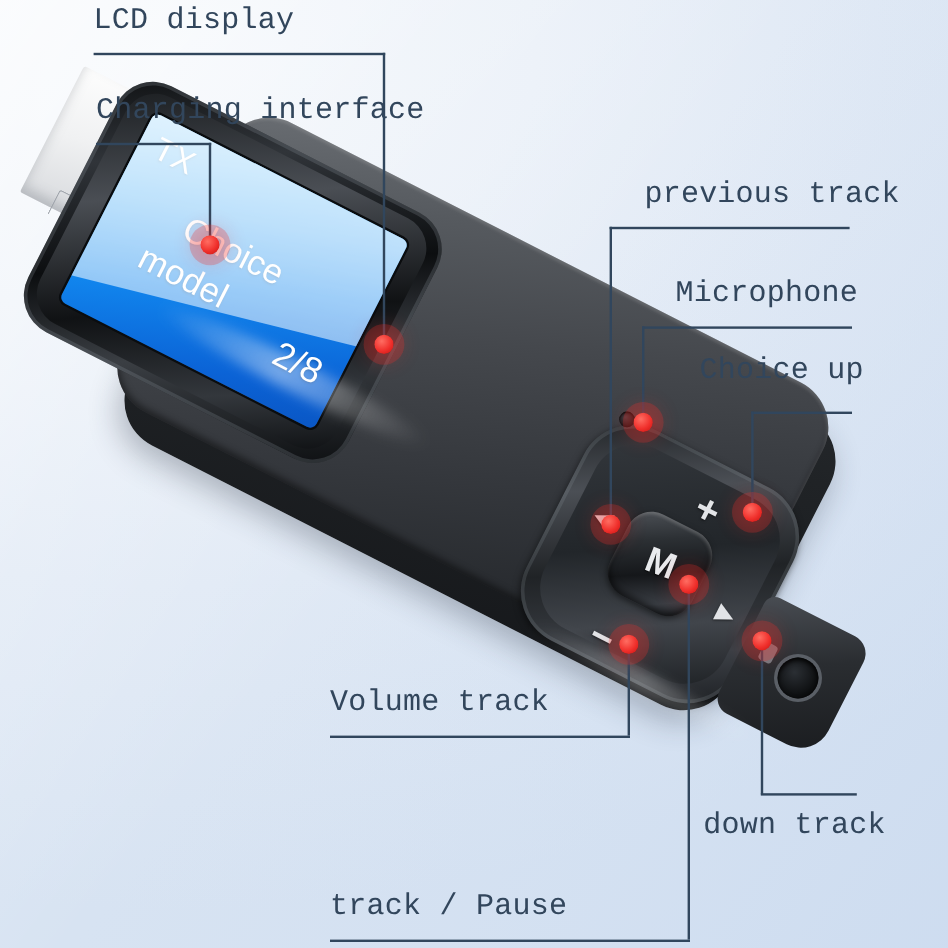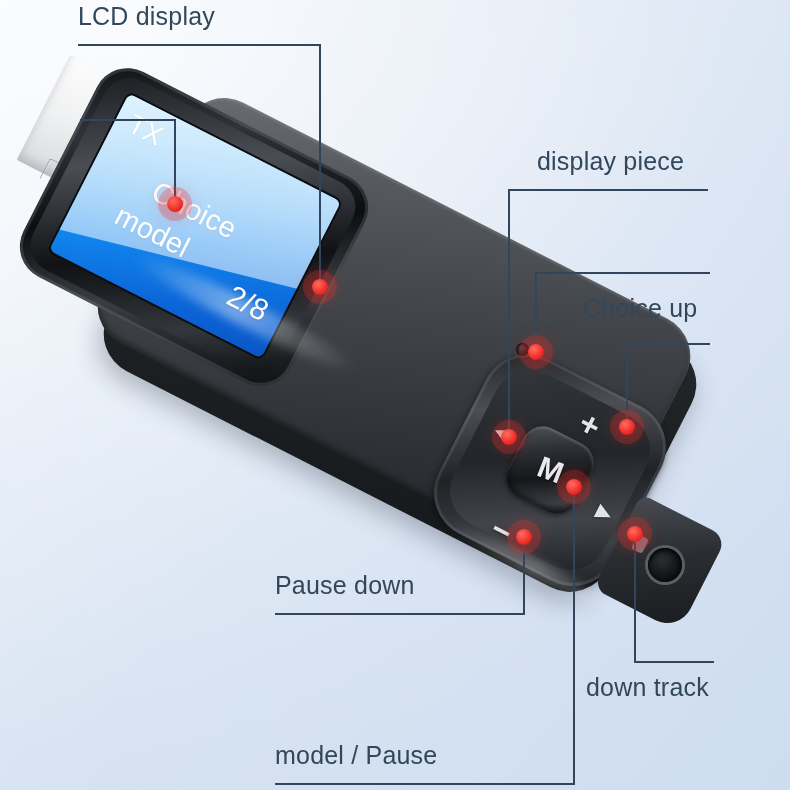--- a/index.html
+++ b/index.html
@@ -18,21 +18,21 @@
   #bg-sheen{
     position:absolute;inset:0;
     background:linear-gradient(128deg, rgba(255,255,255,.75) 0%, rgba(255,255,255,.25) 26%,
                rgba(218,230,245,0) 48%, rgba(205,220,240,.38) 76%, rgba(198,215,238,.55) 100%);
     pointer-events:none;
   }
 
   
   .lbl{
     position:absolute;color:#32465c;font-size:25px;line-height:1.1;
-    white-space:nowrap;letter-spacing:.2px;
+    white-space:nowrap;letter-spacing:.2px;font-family:Liberation Mono, monospace;
   }
   
   .ln{position:absolute;background:#31465d;}
   .ln.h{height:2px;}
   .ln.v{width:2px;}
 
   
   .dot{
     position:absolute;width:16px;height:16px;border-radius:50%;
     background:radial-gradient(circle at 38% 33%, #ff6d62 0%, #f0302c 55%, #c5120f 100%);
@@ -242,46 +242,48 @@
 
     <div class="streak streak-a"></div>
     <div class="streak streak-b"></div>
   </div>
 
   <div class="lbl" style="left:78px;top:3px;">LCD display</div>
   <div class="ln h" style="left:78px;top:44px;width:243px;"></div>
   <div class="ln v" style="left:319px;top:44px;height:243px;"></div>
   <div class="dot" style="left:320px;top:287px;"></div>
 
+  <div class="lbl" style="left:80px;top:78px;">Charging interface</div>
   <div class="ln h" style="left:80px;top:119px;width:96px;"></div>
   <div class="ln v" style="left:174px;top:119px;height:85px;"></div>
   <div class="dot" style="left:175px;top:204px;"></div>
 
-  <div class="lbl" style="left:537px;top:148px;">display piece</div>
+  <div class="lbl" style="left:537px;top:148px;">previous track</div>
   <div class="ln h" style="left:508px;top:189px;width:200px;"></div>
   <div class="ln v" style="left:508px;top:189px;height:248px;"></div>
   <div class="dot" style="left:509px;top:437px;"></div>
 
+  <div class="lbl" style="left:563px;top:231px;">Microphone</div>
   <div class="ln h" style="left:535px;top:272px;width:175px;"></div>
   <div class="ln v" style="left:535px;top:272px;height:80px;"></div>
   <div class="dot" style="left:536px;top:352px;"></div>
 
   <div class="lbl" style="left:583px;top:295px;">Choice up</div>
   <div class="ln h" style="left:626px;top:343px;width:84px;"></div>
   <div class="ln v" style="left:626px;top:343px;height:84px;"></div>
   <div class="dot" style="left:627px;top:427px;"></div>
 
-  <div class="lbl" style="left:275px;top:572px;">Pause down</div>
+  <div class="lbl" style="left:275px;top:572px;">Volume track</div>
   <div class="ln h" style="left:275px;top:613px;width:250px;"></div>
   <div class="ln v" style="left:523px;top:537px;height:76px;"></div>
   <div class="dot" style="left:524px;top:537px;"></div>
 
   <div class="lbl" style="left:586px;top:674px;">down track</div>
   <div class="ln h" style="left:634px;top:661px;width:80px;"></div>
   <div class="ln v" style="left:634px;top:534px;height:128px;"></div>
   <div class="dot" style="left:635px;top:534px;"></div>
 
-  <div class="lbl" style="left:275px;top:742px;">model / Pause</div>
+  <div class="lbl" style="left:275px;top:742px;">track / Pause</div>
   <div class="ln h" style="left:275px;top:783px;width:300px;"></div>
   <div class="ln v" style="left:573px;top:487px;height:296px;"></div>
   <div class="dot" style="left:574px;top:487px;"></div>
 
 </div>
 
 </body></html>

